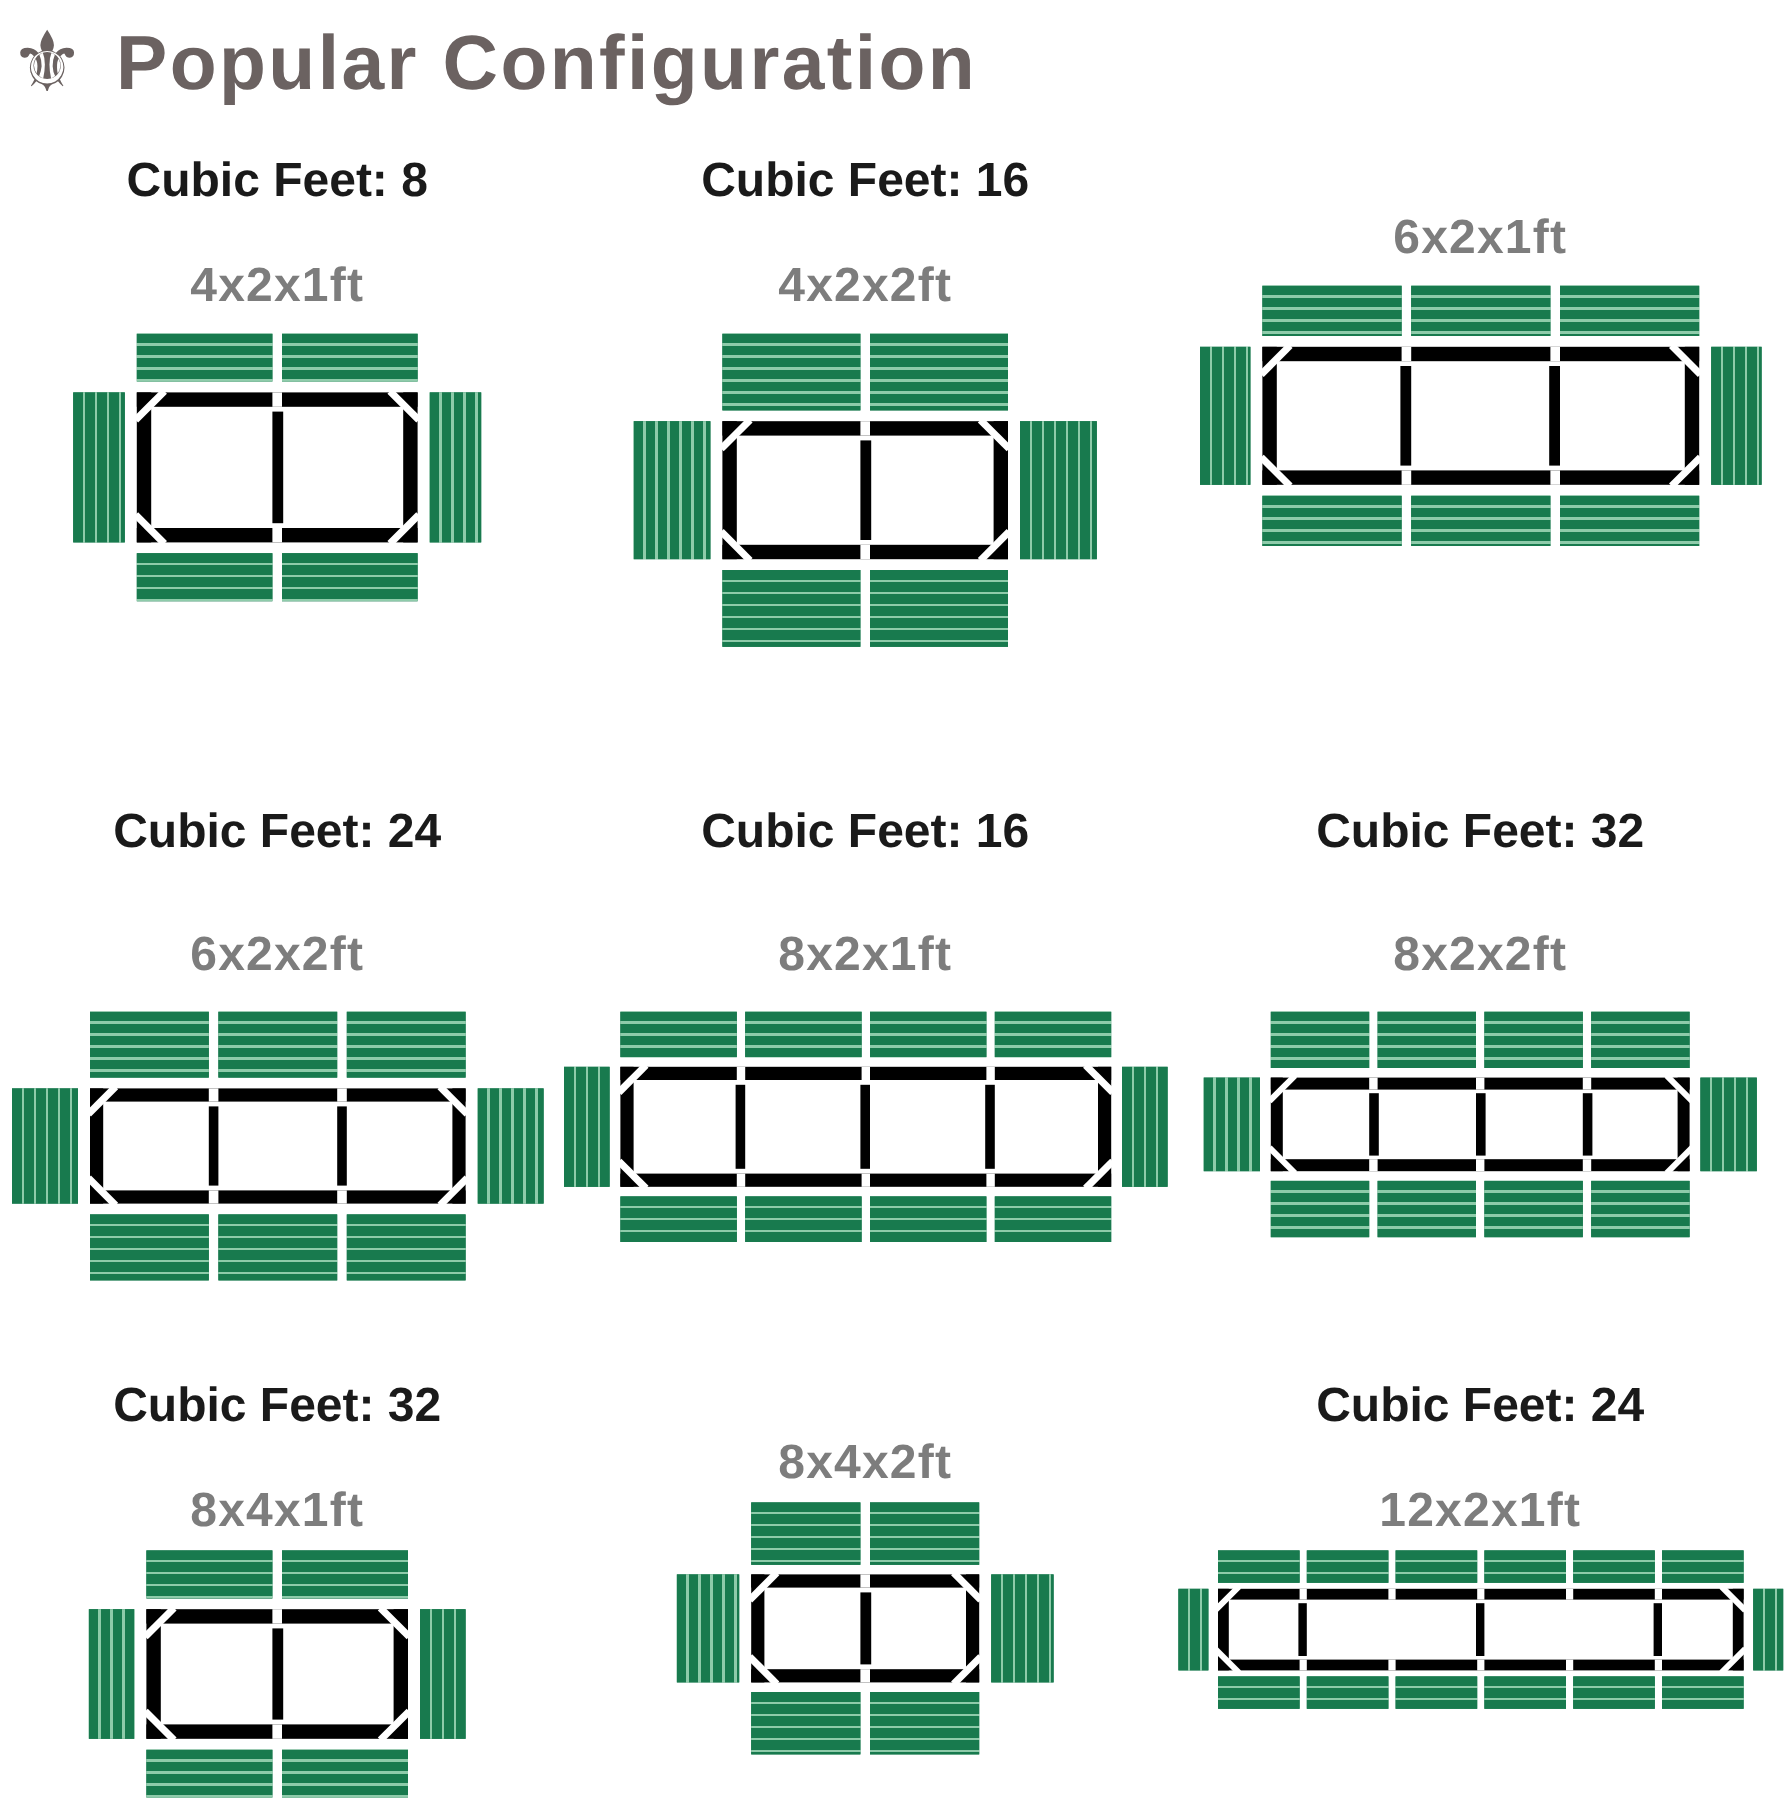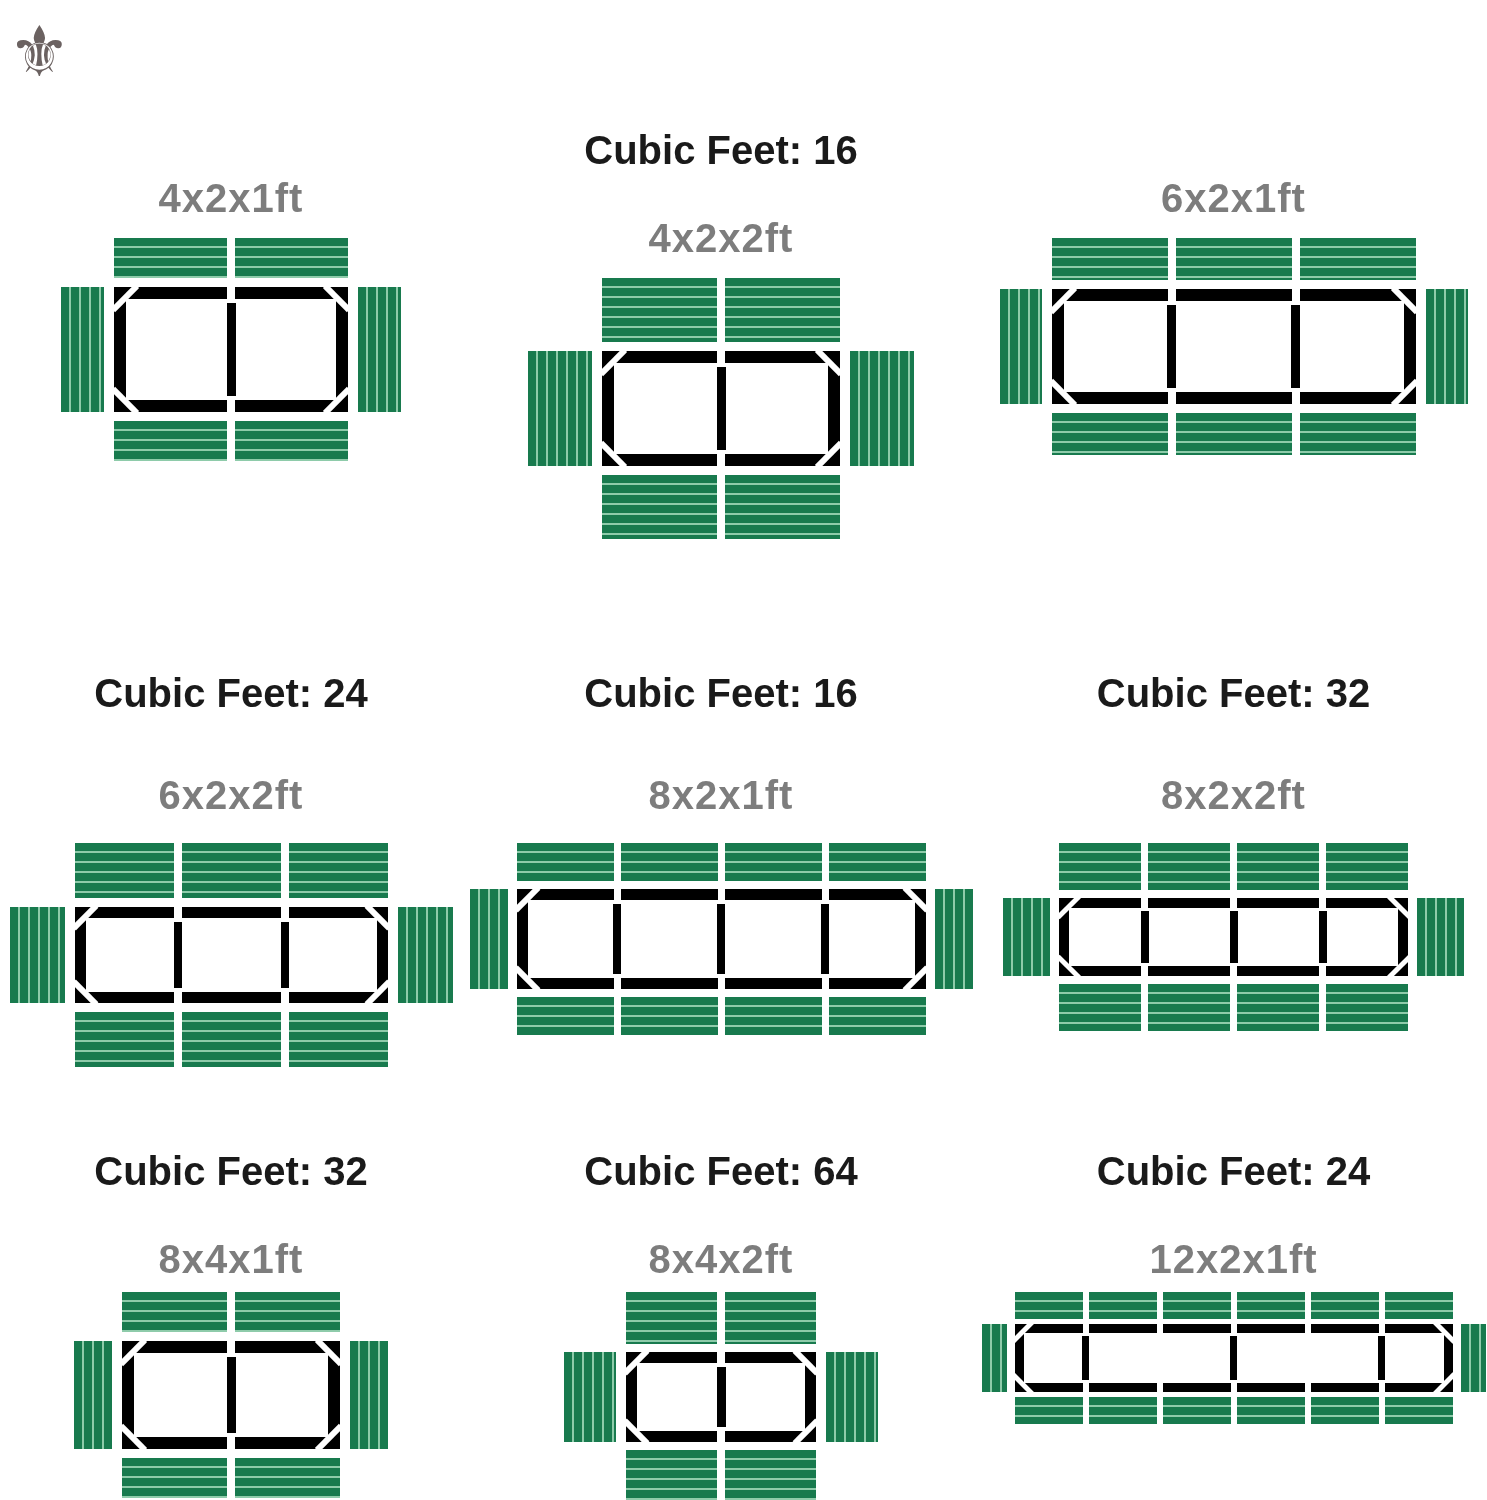--- a/index.html
+++ b/index.html
@@ -30,24 +30,26 @@
   .panel.v{background-image:repeating-linear-gradient(to right,var(--green) 0px,var(--green) 8px,var(--stripe) 8px,var(--stripe) 10px)}
   .frame{position:absolute}
   .bar,.divider{position:absolute;background:var(--black)}
   .gapv,.miter{position:absolute;background:#ffffff}
 </style>
 </head>
 <body>
 
 <div class="header">
   <span class="fleur">⚜</span>
+  <h1 class="title">Popular Configuration</h1>
 </div>
 
 <div class="grid" id="grid">
     <div class="card r1">
+      <div class="cf">Cubic Feet: 8</div>
       <div class="dim">4x2x1ft</div>
       <div class="diagram" style="width: 340px; height: 223px;">
         <div class="panel h" style="left: 53px; top: 0px; width: 113px; height: 40px;"></div>
         <div class="panel h" style="left: 174px; top: 0px; width: 113px; height: 40px;"></div>
         <div class="panel h" style="left: 53px; top: 183px; width: 113px; height: 40px;"></div>
         <div class="panel h" style="left: 174px; top: 183px; width: 113px; height: 40px;"></div>
         <div class="panel v" style="left: 0px; top: 49px; width: 43px; height: 125px;"></div>
         <div class="panel v" style="left: 297px; top: 49px; width: 43px; height: 125px;"></div>
         <div class="frame" style="left: 53px; top: 49px; width: 234px; height: 125px;">
           <div class="bar" style="left: 0px; top: 0px; width: 234px; height: 12px;"></div>
@@ -237,21 +239,20 @@
           <div class="gapv" style="left: 105px; top: 96px; width: 8px; height: 12px;"></div>
           <div class="miter" style="left: 8px; top: -6px; width: 6px; height: 34px; transform: rotate(45deg);"></div>
           <div class="miter" style="left: 204px; top: -6px; width: 6px; height: 34px; transform: rotate(-45deg);"></div>
           <div class="miter" style="left: 8px; top: 80px; width: 6px; height: 34px; transform: rotate(-45deg);"></div>
           <div class="miter" style="left: 204px; top: 80px; width: 6px; height: 34px; transform: rotate(45deg);"></div>
           <div class="divider" style="left: 104.5px; top: 16px; width: 9px; height: 76px;"></div>
         </div>
       </div>
     </div>
     <div class="card r3">
-      <div class="cf">Cubic Feet: 64</div>
       <div class="dim">8x4x2ft</div>
       <div class="diagram" style="width: 314px; height: 210px;">
         <div class="panel h" style="left: 62px; top: 0px; width: 91px; height: 52px;"></div>
         <div class="panel h" style="left: 161px; top: 0px; width: 91px; height: 52px;"></div>
         <div class="panel h" style="left: 62px; top: 158px; width: 91px; height: 52px;"></div>
         <div class="panel h" style="left: 161px; top: 158px; width: 91px; height: 52px;"></div>
         <div class="panel v" style="left: 0px; top: 60px; width: 52px; height: 90px;"></div>
         <div class="panel v" style="left: 262px; top: 60px; width: 52px; height: 90px;"></div>
         <div class="frame" style="left: 62px; top: 60px; width: 190px; height: 90px;">
           <div class="bar" style="left: 0px; top: 0px; width: 190px; height: 11px;"></div>

